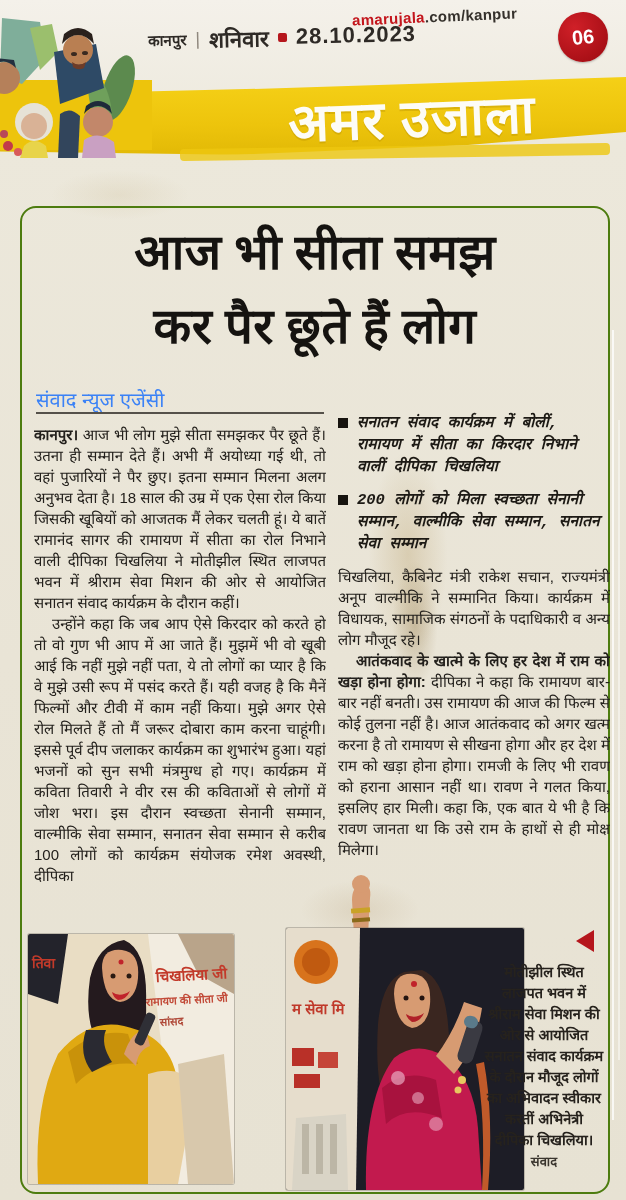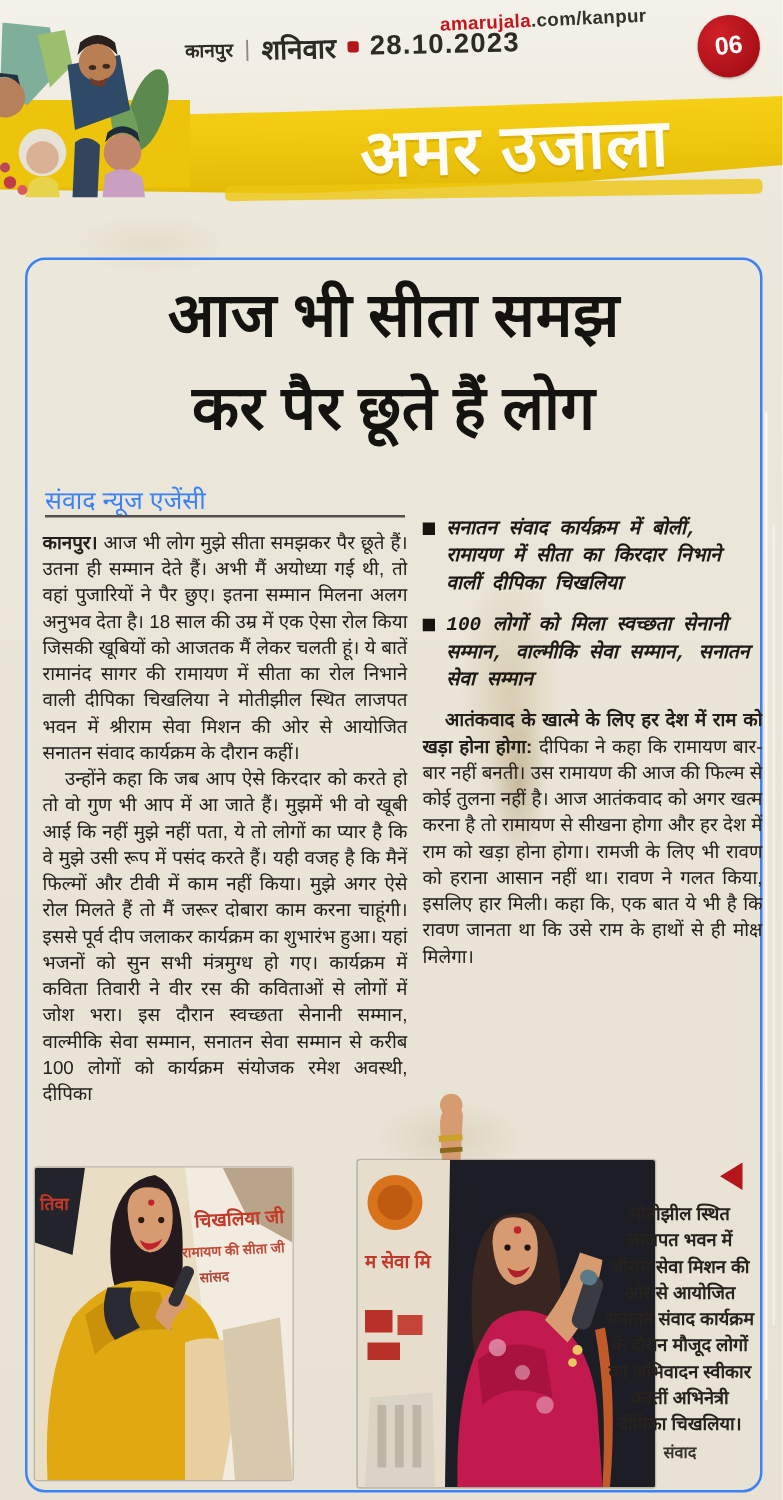--- a/index.html
+++ b/index.html
@@ -33,21 +33,21 @@
   
   .stain{pointer-events:none;border-radius:50%;}
   .s1{left:368px;top:450px;width:80px;height:210px;background:radial-gradient(ellipse at center,rgba(150,110,30,.20),rgba(150,110,30,0) 70%);}
   .s2{left:392px;top:560px;width:46px;height:130px;background:radial-gradient(ellipse at center,rgba(115,82,20,.26),rgba(115,82,20,0) 70%);}
   .s3{left:50px;top:170px;width:140px;height:50px;background:radial-gradient(ellipse at center,rgba(160,130,60,.10),rgba(160,130,60,0) 70%);}
   .s4{left:300px;top:880px;width:120px;height:60px;background:radial-gradient(ellipse at center,rgba(140,100,40,.12),rgba(140,100,40,0) 70%);}
   .scratch{background:rgba(255,255,255,.75);width:2px;pointer-events:none;}
   .sc1{left:612px;top:330px;height:790px;}
   .sc2{left:618px;top:420px;height:640px;opacity:.6;}
   
-  .frame{left:20px;top:206px;width:586px;height:984px;border:2px solid #3b82f6;border-radius:16px;}
+  .frame{left:20px;top:206px;width:586px;height:984px;border:2px solid #4d7c0f;border-radius:16px;}
   .headline{left:0;top:8px;width:100%;text-align:center;font-family:"Liberation Serif",serif;
     font-weight:800;font-size:49px;line-height:74px;color:#151310;letter-spacing:.5px;}
   .byline{left:14px;top:178px;font-size:20px;font-weight:normal;color:#3b82f6;}
   .byline-rule{left:14px;top:204px;width:288px;border-top:2px solid #55514a;height:0;}
   .col{font-size:15px;line-height:21px;color:#23201c;text-align:justify;overflow:hidden;}
   .col-left{left:12px;top:216px;width:292px;height:508px;}
   .col-right{left:316px;top:196px;width:272px;height:528px;}
   .col p{margin:0;}
   .p-indent{text-indent:18px;}
   .lead-bold{font-weight:bold;}
@@ -140,23 +140,24 @@
   </div>
 
   <div class="abs col col-right">
     <div class="hl-list">
       <div class="hl-item">
         <span class="hl-bullet"></span>
         <span class="hl-text">सनातन संवाद कार्यक्रम में बोलीं, रामायण में सीता का किरदार निभाने वालीं दीपिका चिखलिया</span>
       </div>
       <div class="hl-item">
         <span class="hl-bullet"></span>
-        <span class="hl-text">100 लोगों को मिला स्वच्छता सेनानी सम्मान, वाल्मीकि सेवा सम्मान, सनातन सेवा सम्मान</span>
+        <span class="hl-text">200 लोगों को मिला स्वच्छता सेनानी सम्मान, वाल्मीकि सेवा सम्मान, सनातन सेवा सम्मान</span>
       </div>
     </div>
+    <p>चिखलिया, कैबिनेट मंत्री राकेश सचान, राज्यमंत्री अनूप वाल्मीकि ने सम्मानित किया। कार्यक्रम में विधायक, सामाजिक संगठनों के पदाधिकारी व अन्य लोग मौजूद रहे।</p>
     <p class="p-indent"><span class="lead-bold">आतंकवाद के खात्मे के लिए हर देश में राम को खड़ा होना होगा:</span> <span>दीपिका ने कहा कि रामायण बार-बार नहीं बनती। उस रामायण की आज की फिल्म से कोई तुलना नहीं है। आज आतंकवाद को अगर खत्म करना है तो रामायण से सीखना होगा और हर देश में राम को खड़ा होना होगा। रामजी के लिए भी रावण को हराना आसान नहीं था। रावण ने गलत किया, इसलिए हार मिली। कहा कि, एक बात ये भी है कि रावण जानता था कि उसे राम के हाथों से ही मोक्ष मिलेगा।</span></p>
   </div>
 
   <div class="abs arm">
     <svg width="40" height="62" viewBox="0 0 40 62">
       <path d="M14,62 L12,26 Q12,12 22,10 Q32,10 30,24 L28,62 Z" fill="#d79b72"></path>
       <circle cx="21" cy="10" r="9" fill="#d79b72"></circle>
       <rect x="11" y="34" width="19" height="5" fill="#c9a227" transform="rotate(-4 20 36)"></rect>
       <rect x="12" y="44" width="18" height="4" fill="#8a6a1a" transform="rotate(-4 20 46)"></rect>
     </svg>

